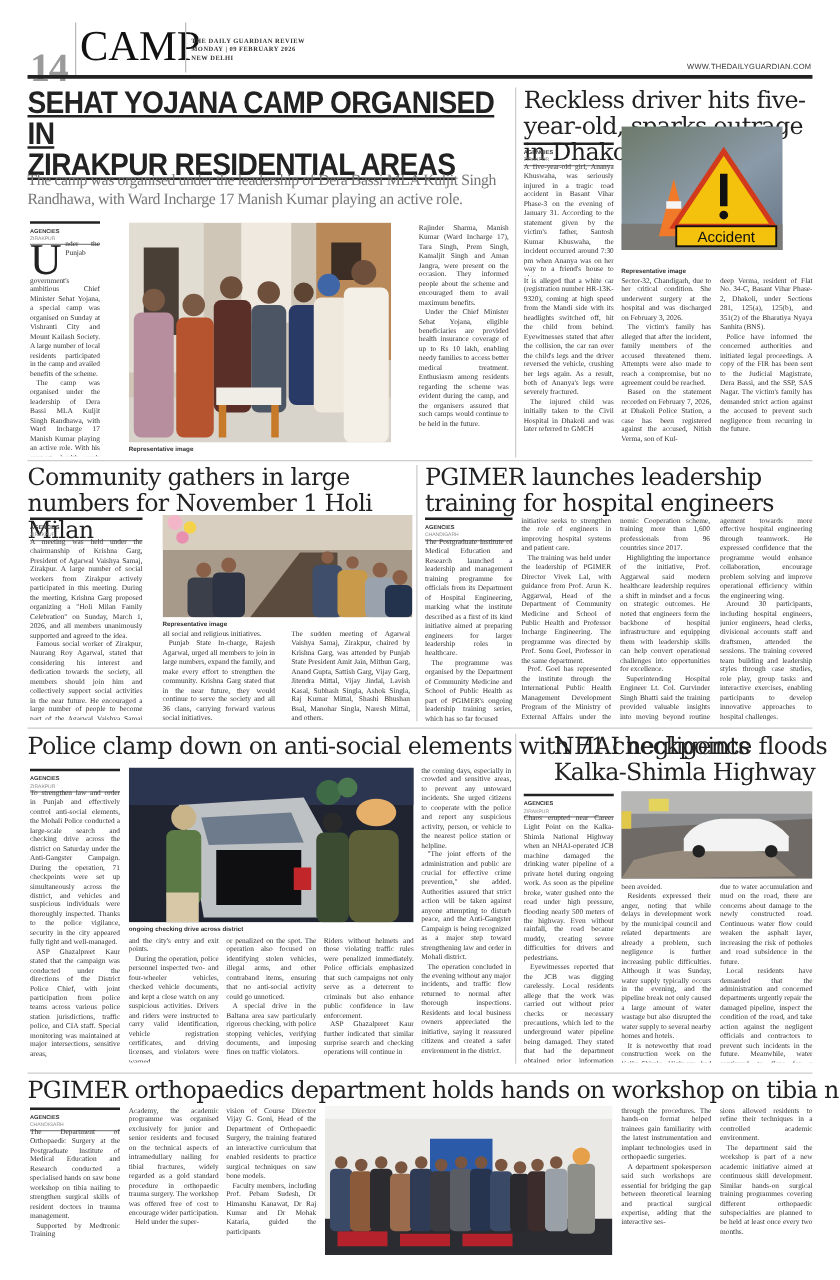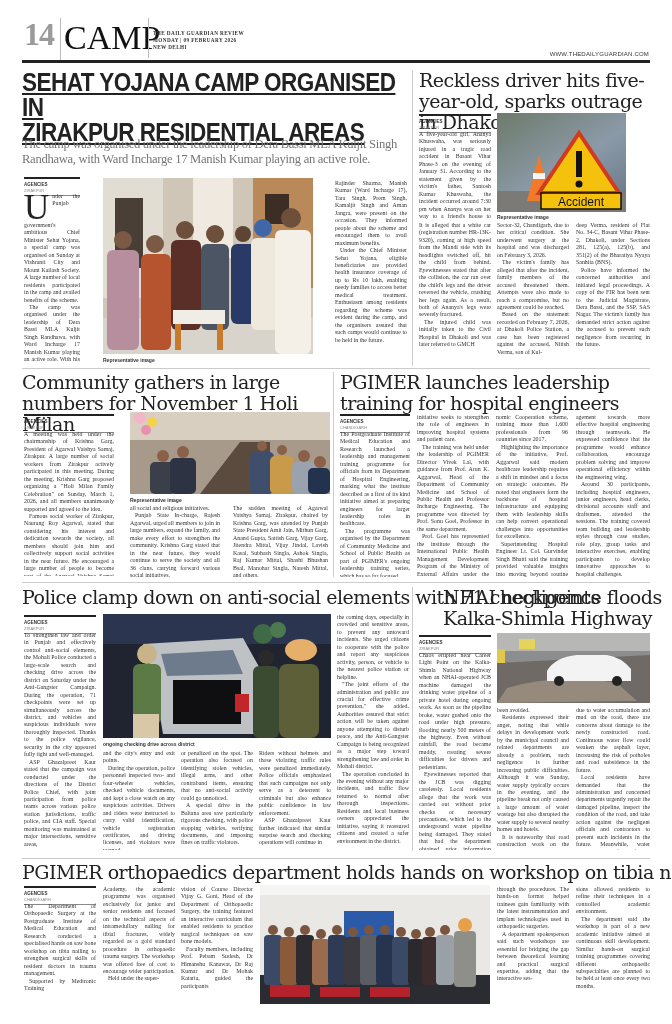--- a/index.html
+++ b/index.html
@@ -2,21 +2,21 @@
 <html><head>
 <meta charset="utf-8">
 <style>
   * { box-sizing: border-box; margin: 0; padding: 0; }
   html, body { width: 672px; height: 1024px; background: #ffffff; overflow: hidden; }
   body { font-family: "DejaVu Serif", serif; color: #222; position: relative; }
 
   .abs { position: absolute; }
 
   
-  .mast-page { left: 24px; top: 20px; font-family: "Liberation Serif", serif; font-size: 32px; font-weight: bold; color: #9a9a9a; line-height: 28px; letter-spacing: -1px; }
+  .mast-page { left: 24px; top: 40px; font-family: "Liberation Serif", serif; font-size: 32px; font-weight: bold; color: #9a9a9a; line-height: 28px; letter-spacing: -1px; }
   .mast-vline { left: 60px; top: 18px; width: 1px; height: 44px; background: #bbb; }
   .mast-section { left: 64px; top: 22px; font-family: "Liberation Serif", serif; font-size: 34px; color: #111; line-height: 32px; letter-spacing: 0px; }
   .mast-vline2 { left: 148px; top: 18px; width: 1px; height: 40px; background: #bbb; }
   .mast-meta { left: 153px; top: 30px; font-family: "Liberation Serif", serif; font-size: 5.2px; font-weight: bold; color: #333; line-height: 7px; letter-spacing: 0.4px; }
   .mast-url { right: 23px; top: 51px; font-family: "Liberation Sans", sans-serif; font-size: 6px; color: #333; letter-spacing: 0.2px; }
   .mast-rule { left: 22px; top: 60px; width: 628px; height: 3px; background: #222; }
 
   
   .h-lead { font-family: "Liberation Sans", sans-serif; font-weight: bold; font-size: 25px; line-height: 25px; color: #222; letter-spacing: -0.6px; transform: scaleX(0.9); transform-origin: left top; }
   .deck { font-family: "Liberation Serif", serif; font-size: 12.6px; line-height: 14.5px; color: #777; letter-spacing: -0.3px; }
@@ -111,21 +111,21 @@
 <div class="abs vrule" style="left:412px; top:70px; height:296px;"></div>
 
 <div class="abs h-serif" style="left:419px; top:70px; width:240px;">Reckless driver hits five-year-old, sparks outrage in Dhakoli</div>
 <div class="abs byline" style="left:419px; top:114px; width:72px;">
   <span class="agency">AGENCIES</span>
   <span class="place">ZIRAKPUR</span>
 </div>
 <div class="abs col" style="left:419px; top:131px; width:72px; height:90px;">
   <p>A five-year-old girl, Ananya Khuswaha, was seriously injured in a tragic road accident in Basant Vihar Phase-3 on the evening of January 31. According to the statement given by the victim's father, Santosh Kumar Khuswaha, the incident occurred around 7:30 pm when Ananya was on her way to a friend's house to play.</p>
 </div>
-<div class="abs photo" style="left:497px; top:113px; width:129px; height:99px;">
+<div class="abs photo" style="left:497px; top:101px; width:129px; height:99px;">
   <svg width="152" height="99" viewBox="0 0 152 99">
     <defs>
       <linearGradient id="bgAcc" x1="0" y1="0" x2="1" y2="1">
         <stop offset="0" stop-color="#6d7a6b"></stop>
           <stop offset="0.5" stop-color="#8b9aa8"></stop>
           <stop offset="1" stop-color="#5f6d7f"></stop>
       </linearGradient>
     </defs>
     <rect width="152" height="99" fill="url(#bgAcc)"></rect>
     <rect x="0" y="78" width="152" height="21" fill="#7c7a77"></rect>

